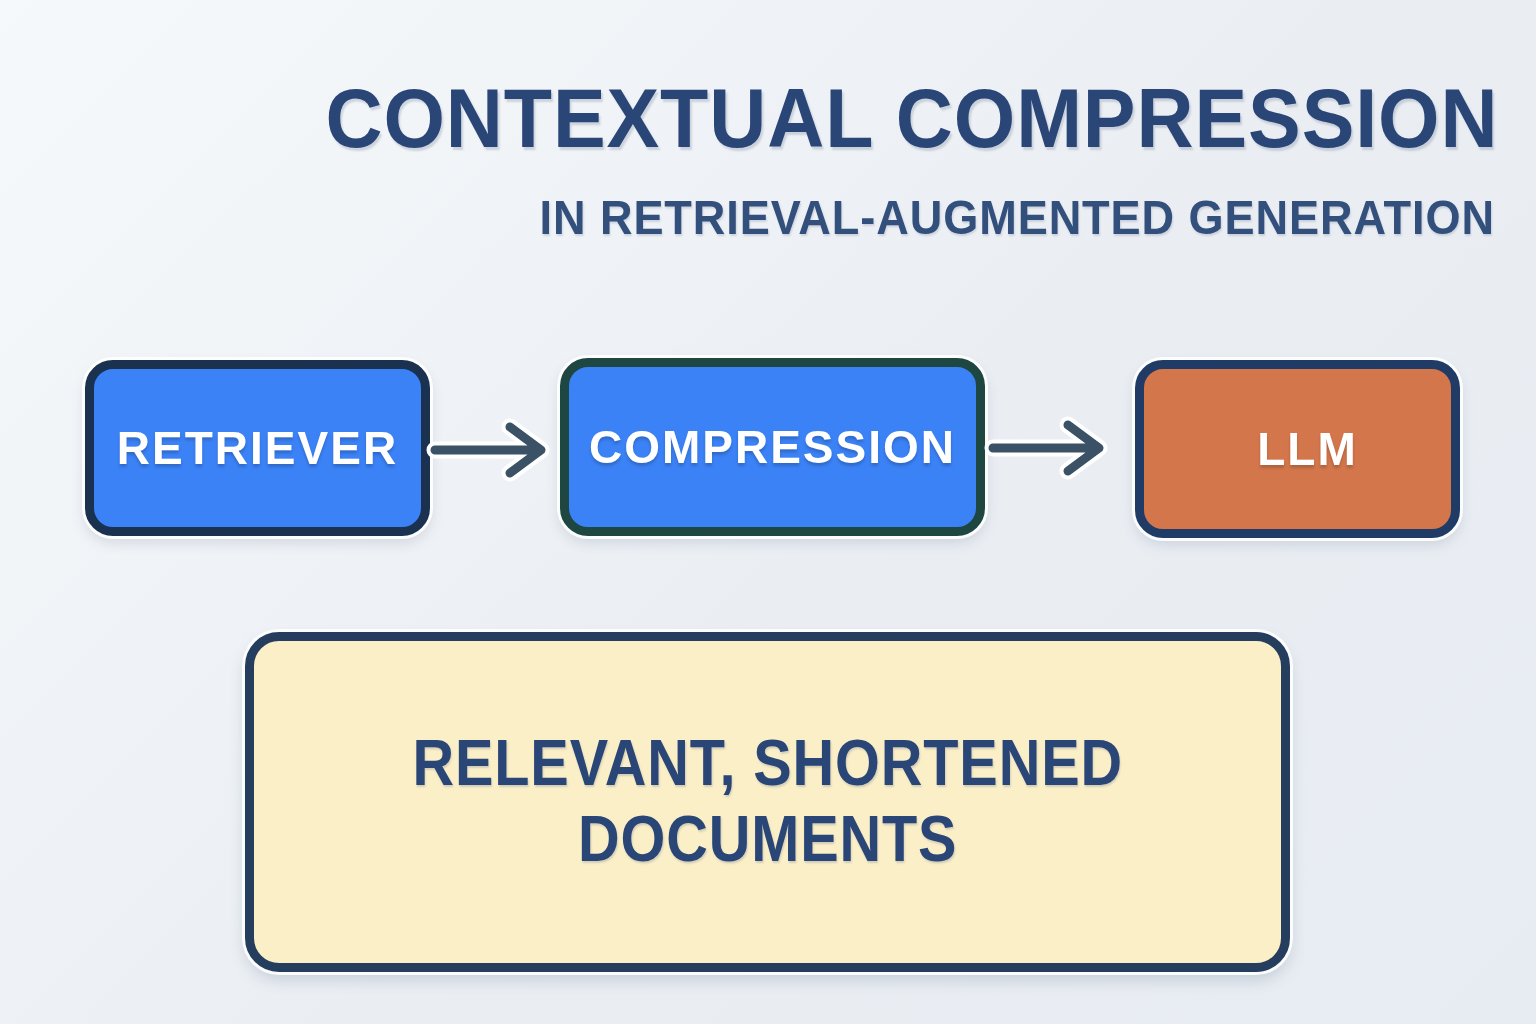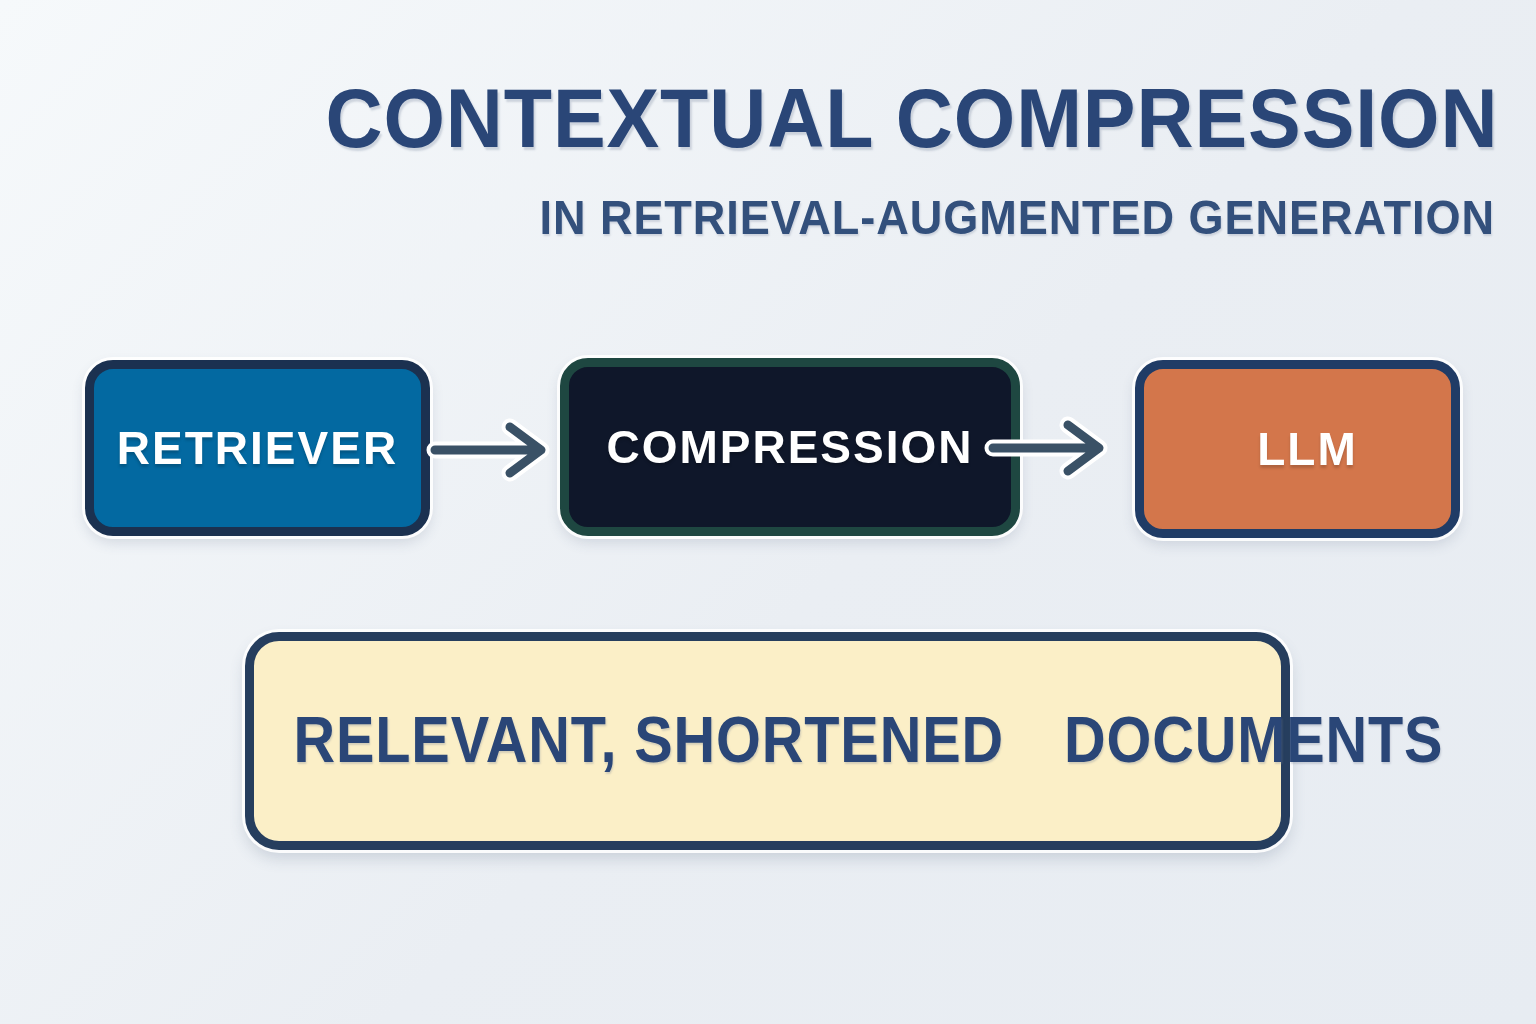--- a/index.html
+++ b/index.html
@@ -48,41 +48,41 @@
     box-shadow: 0 0 0 3px rgba(255,255,255,0.9), 0 6px 14px rgba(60,80,110,0.18);
   }
   .node-label {
     color: #ffffff;
     font-size: 46px;
     font-weight: 700;
     letter-spacing: 2px;
     text-shadow: 0 3px 3px rgba(0,0,0,0.18);
     white-space: nowrap;
   }
-  .node-retriever   { left: 85px;  top: 360px; width: 345px; height: 176px; background: #0369a1; border-color: #1b3150; }
-  .node-compression { left: 560px; top: 358px; width: 460px; height: 178px; background: #0f172a; border-color: #1e4741; }
+  .node-retriever   { left: 85px;  top: 360px; width: 345px; height: 176px; background: #3b82f6; border-color: #1b3150; }
+  .node-compression { left: 560px; top: 358px; width: 425px; height: 178px; background: #3b82f6; border-color: #1e4741; }
   .node-llm         { left: 1135px; top: 360px; width: 325px; height: 178px; background: #d3764b; border-color: #203c66; padding-left: 20px; }
 
   
   .arrow { position: absolute; width: 135px; height: 100px; }
   .arrow-1 { left: 425px;  top: 400px; }
   .arrow-2 { left: 983px;  top: 398px; }
 
   
   .output-box {
     position: absolute;
     left: 245px; top: 632px;
-    width: 1045px; height: 218px;
+    width: 1045px; height: 340px;
     background: #fbefc7;
     border: 9px solid #263e5e;
     border-radius: 34px;
     display: flex;
-    flex-direction: row;
+    flex-direction: column;
     align-items: center;
-    justify-content: space-between;
+    justify-content: center;
     box-shadow: 0 0 0 3px rgba(255,255,255,0.9), 0 8px 16px rgba(60,80,110,0.20);
   }
   .output-label {
     font-size: 64px;
     font-weight: 700;
     letter-spacing: 1px;
     color: #2a4677;
     line-height: 1.18;
     transform: scaleX(0.90);
     transform-origin: center;

